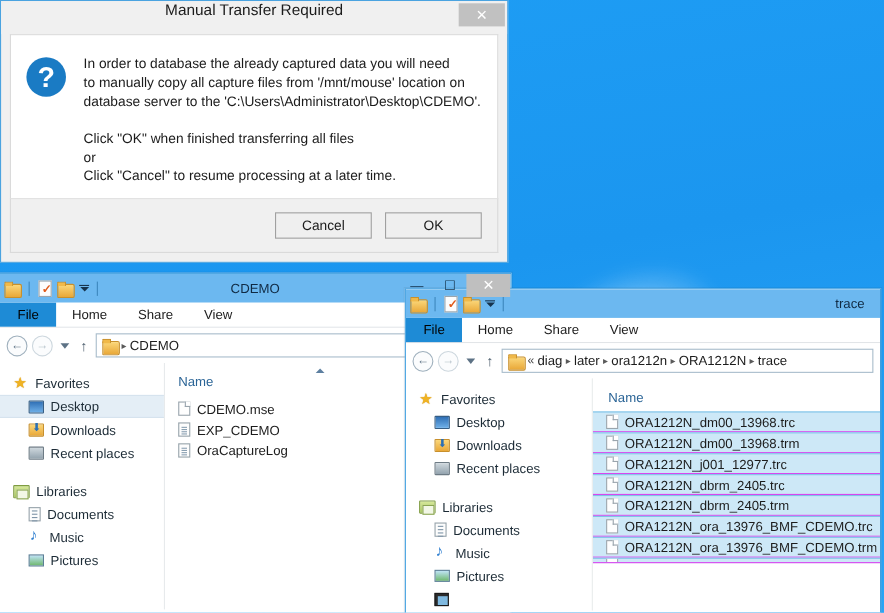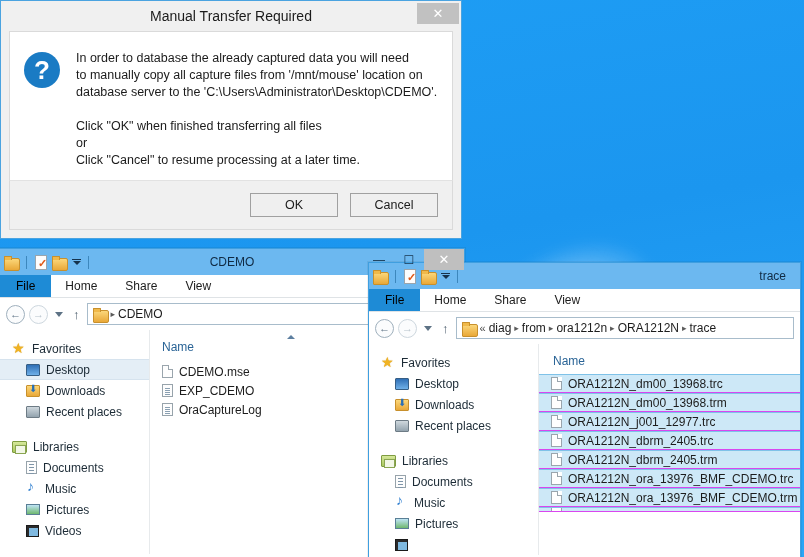--- a/index.html
+++ b/index.html
@@ -201,21 +201,21 @@
   #dialog {
     position: absolute;
     left: 0px; top: 0px;
     width: 462px; height: 239px;
     background: #f0f0f0;
     border: 1px solid #4aa3e0;
     display: flex; flex-direction: column;
   }
   .dlg-title {
     height: 30px; background: #f0f0f0; position: relative;
-    display: flex; align-items: center; justify-content: center;
+    display: flex; justify-content: center;
   }
   .dlg-title-text { font-size: 14px; color: #1b1b1b; }
   .dlg-close {
     position: absolute; right: 2px; top: 2px;
     width: 42px; height: 21px; background: #c1c1c1; color: #ffffff;
     display: flex; align-items: center; justify-content: center; font-size: 13px;
   }
   .dlg-content {
     flex: 1; margin: 0 8px; background: #ffffff;
     border: 1px solid #dadada; border-bottom: 0;
@@ -322,24 +322,20 @@
             <span class="lbl">Documents</span>
           </div>
           <div class="navrow child">
             <span class="ico-music"></span>
             <span class="lbl">Music</span>
           </div>
           <div class="navrow child">
             <span class="ico-pic"></span>
             <span class="lbl">Pictures</span>
           </div>
-          <div class="navrow child">
-            <span class="ico-vid"></span>
-            <span class="lbl">Videos</span>
-          </div>
         </div>
       </div>
 
       <div class="ex-list">
         <div class="colhdr">
           <div class="sortarrow" style="left:137px;top:5px;"></div>
           <span>Name</span>
         </div>
         <div style="height:8px;"></div>
         <div class="filerow">
@@ -384,21 +380,21 @@
     <div class="ex-addrbar">
       <div class="navbtn">←</div>
       <div class="navbtn dim">→</div>
       <div class="navcaret"></div>
       <div class="navup">↑</div>
       <div class="addrbox">
         <span class="ico-folder"></span>
         <span class="crumb-dd">«</span>
         <span class="crumb">diag</span>
         <span class="crumb-sep">▸</span>
-        <span class="crumb">from</span>
+        <span class="crumb">later</span>
         <span class="crumb-sep">▸</span>
         <span class="crumb">ora1212n</span>
         <span class="crumb-sep">▸</span>
         <span class="crumb">ORA1212N</span>
         <span class="crumb-sep">▸</span>
         <span class="crumb">trace</span>
       </div>
     </div>
 
     <div class="ex-body" style="height:211px;">
@@ -496,17 +492,17 @@
         <div>In order to database the already captured data you will need</div>
         <div>to manually copy all capture files from '/mnt/mouse' location on</div>
         <div>database server to the 'C:\Users\Administrator\Desktop\CDEMO'.</div>
         <div class="blank"></div>
         <div>Click "OK" when finished transferring all files</div>
         <div>or</div>
         <div>Click "Cancel" to resume processing at a later time.</div>
       </div>
     </div>
     <div class="dlg-footer">
+      <div class="dlg-btn">Cancel</div>
       <div class="dlg-btn">OK</div>
-      <div class="dlg-btn">Cancel</div>
     </div>
   </div>
 </div>
 
 </body></html>

